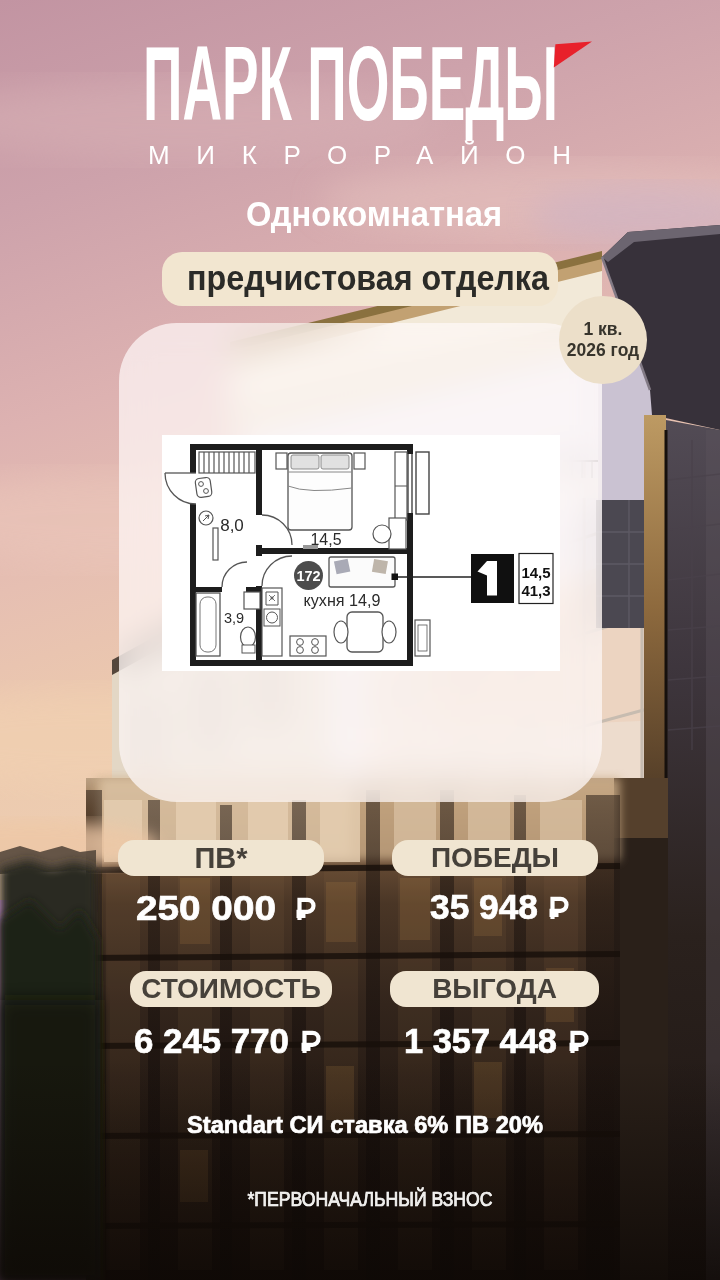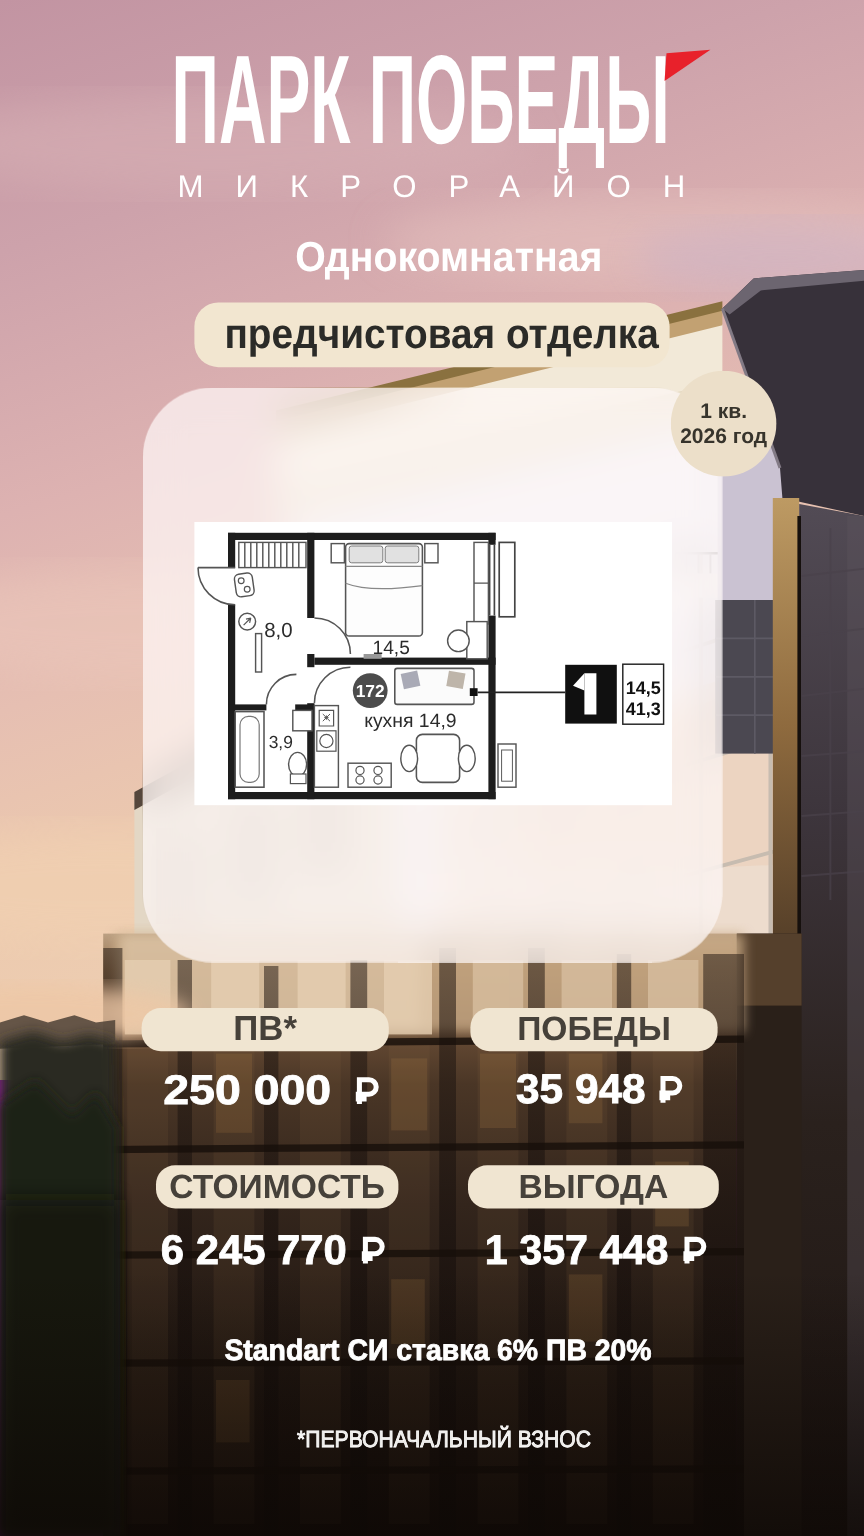--- a/index.html
+++ b/index.html
@@ -1,24 +1,24 @@
 <!DOCTYPE html>
 <html><head>
 <meta charset="utf-8">
 <style>
   html,body{margin:0;padding:0;}
   #page{position:relative;width:720px;height:1280px;overflow:hidden;
-    font-family:"Liberation Sans", sans-serif;background:#a21caf;}
+    font-family:"Liberation Sans", sans-serif;background:#f0abfc;}
   #bg{position:absolute;left:0;top:0;}
   .abs{position:absolute;}
   #card{position:absolute;left:119px;top:323px;width:483px;height:479px;
     border-radius:58px;background:rgba(255,250,249,0.70);
     -webkit-backdrop-filter:blur(16px);backdrop-filter:blur(16px);}
   #planbox{position:absolute;left:162px;top:435px;width:398px;height:236px;background:#fff;}
-  #circbadge{position:absolute;left:559px;top:309px;width:88px;height:88px;border-radius:50%;
+  #circbadge{position:absolute;left:559px;top:296px;width:88px;height:88px;border-radius:50%;
     background:#ecdfc9;color:#37342c;font-weight:bold;font-size:17.5px;line-height:21px;
     display:flex;align-items:center;justify-content:center;text-align:center;}
   .pill{position:absolute;background:#f0e5d1;border-radius:16px;color:#46413a;
     font-weight:bold;display:flex;align-items:center;justify-content:center;}
 </style>
 </head>
 <body>
 <div id="page">
   <svg id="bg" width="720" height="1280" viewBox="0 0 720 1280">
     <defs>

